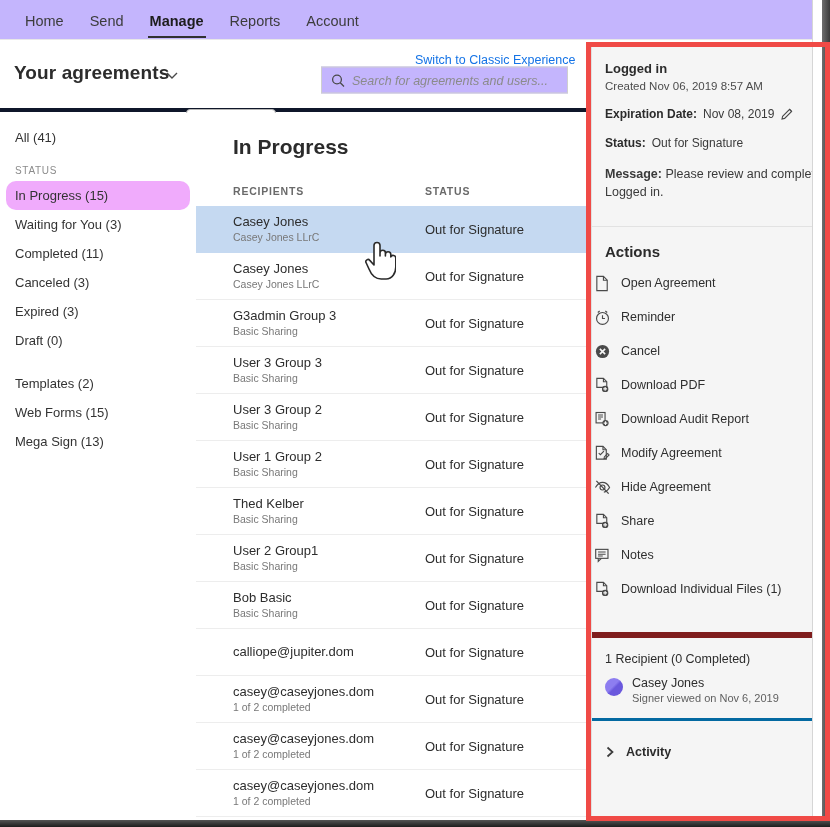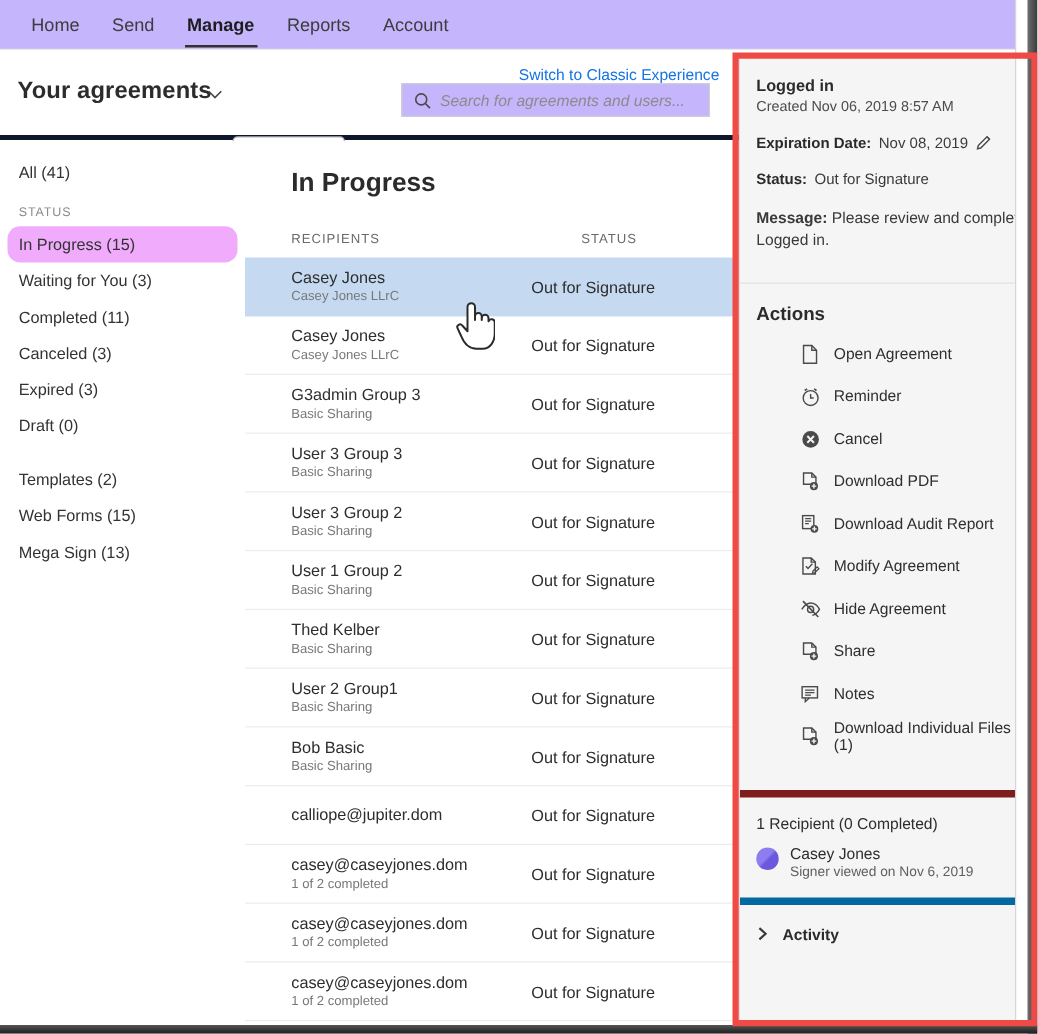--- a/index.html
+++ b/index.html
@@ -140,22 +140,21 @@
     background: #ffffff;
     overflow: hidden;
   }
   .list-title {
     font-size: 21px; font-weight: bold; color: #2b2b2b;
     padding: 22px 0 0 37px;
   }
   .col-heads {
     display: flex; padding: 26px 0 9px 37px;
     font-size: 10.5px; letter-spacing: .8px; color: #6a6a6a;
-    font-weight: normal;
-    gap: 40px;
+    font-weight: bold;
   }
   .col-heads .c1 { width: 192px; }
   .row {
     display: flex; align-items: center;
     height: 47px; padding-left: 37px;
     border-bottom: 1px solid #ededed;
     cursor: pointer;
   }
   .row.selected { background: #c5d9f1; border-bottom-color: #c5d9f1; }
   .row .rc1 { width: 192px; }
@@ -193,41 +192,41 @@
   .r-line b { color: #2b2b2b; }
   .pencil { width: 14px; height: 14px; cursor: pointer; flex-shrink: 0; }
   .r-msg { font-size: 12.5px; color: #3a3a3a; margin-top: 15px; line-height: 18px;
            white-space: nowrap; }
   .r-msg2 { font-size: 12.5px; color: #3a3a3a; line-height: 18px; }
 
   .actions-title { font-size: 15px; font-weight: bold; color: #2b2b2b;
                    padding: 16px 0 6px 13px; }
   .act {
     display: flex; align-items: center; gap: 10px;
-    height: 34px; padding-left: 14px;
-    font-size: 12.5px; color: #2f2f2f; cursor: pointer; margin-left: 34px;
+    height: 34px; padding-left: 2px;
+    font-size: 12.5px; color: #2f2f2f; cursor: pointer;
   }
   .act svg { flex-shrink: 0; }
 
   .recip-head { font-size: 12.5px; color: #2d2d2d; padding: 14px 0 0 13px; }
   .recip {
     display: flex; align-items: flex-start; gap: 9px;
     padding: 10px 0 14px 13px;
   }
   .avatar { width: 18px; height: 18px; border-radius: 50%;
             background: #7868e6; margin-top: 2px; flex-shrink: 0;
             background-image: linear-gradient(135deg,#8d7df0 45%,#6a58dd 55%); }
   .recip .rn { font-size: 12.5px; color: #2d2d2d; }
   .recip .rs { font-size: 11px; color: #5f5f5f; margin-top: 2px; }
 
   .activity {
-    display: flex; gap: 11px;
+    display: flex; align-items: center; gap: 11px;
     padding: 17px 0 0 13px;
     font-size: 12.5px; color: #2b2b2b; font-weight: bold; cursor: pointer;
-    border-top: 6px solid #0369a1; height: 48px;
+    border-top: 3px solid #0369a1; height: 48px;
   }
   .chev { width: 10px; height: 12px; }
 </style>
 </head>
 <body>
 
 <div id="app">
 
   <div class="topnav">
     <div class="topnav-item">Home</div>

